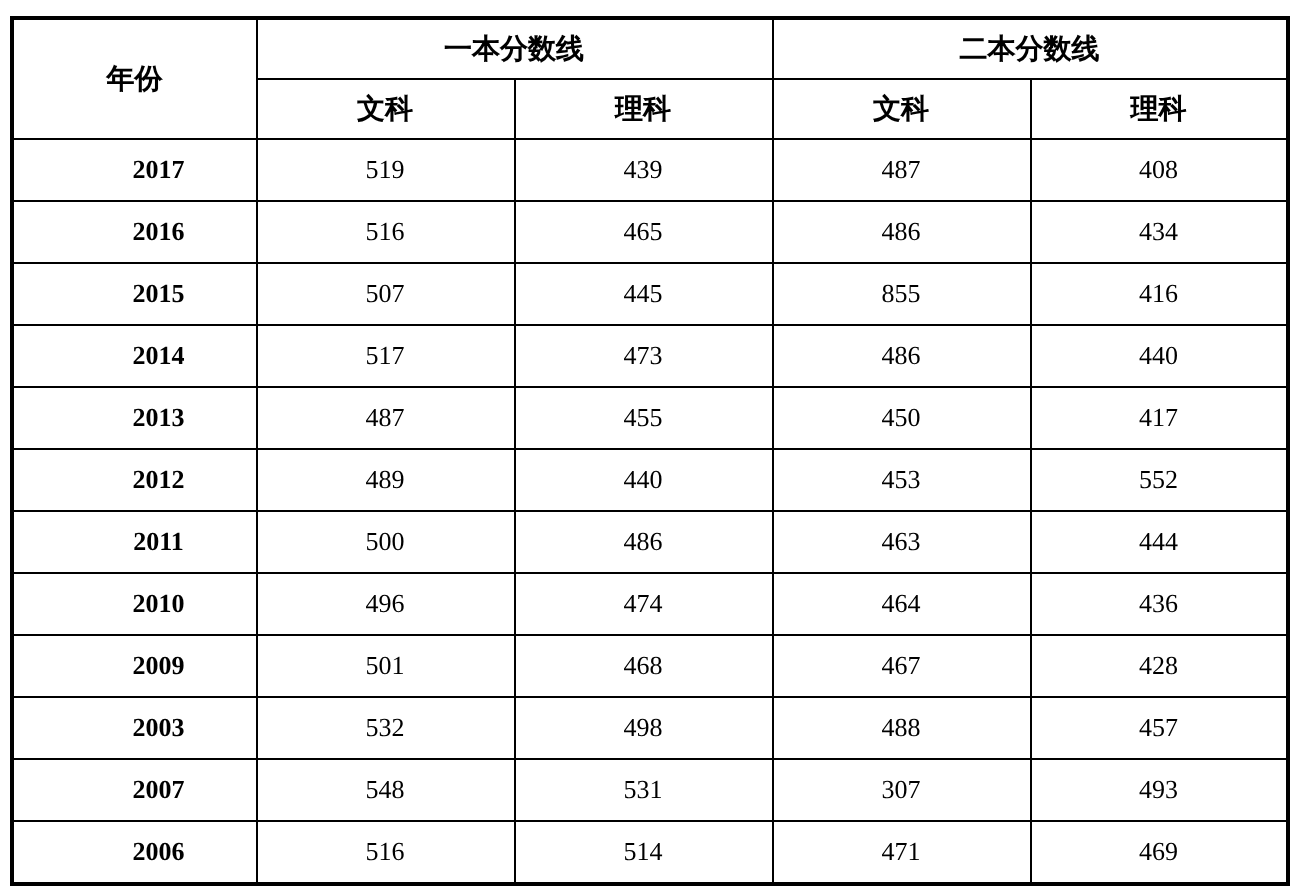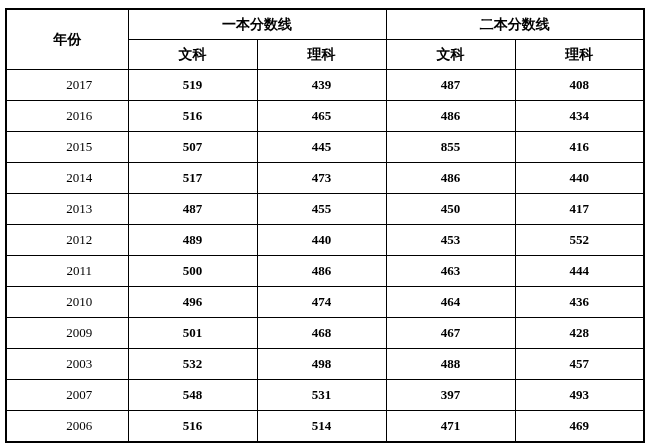--- a/index.html
+++ b/index.html
@@ -33,24 +33,24 @@
     white-space: nowrap;
   }
   .score-table thead th {
     font-weight: bold;
     font-size: 14px;
     height: 29px;
   }
   .score-table tbody td {
     font-size: 13px;
     height: 30px;
-    font-weight: bold;
+    font-weight: normal;
   }
   .score-table tbody td.year-cell {
-    font-weight: normal;
+    font-weight: bold;
     padding-left: 24px;
   }
   col.c-year  { width: 122px; }
   col.c-score { width: 129px; }
 </style>
 </head>
 <body>
 
 <table class="score-table">
   <colgroup>
@@ -141,21 +141,21 @@
       <td class="year-cell">2003</td>
       <td>532</td>
       <td>498</td>
       <td>488</td>
       <td>457</td>
     </tr>
     <tr>
       <td class="year-cell">2007</td>
       <td>548</td>
       <td>531</td>
-      <td>397</td>
+      <td>307</td>
       <td>493</td>
     </tr>
     <tr>
       <td class="year-cell">2006</td>
       <td>516</td>
       <td>514</td>
       <td>471</td>
       <td>469</td>
     </tr>
   </tbody>

